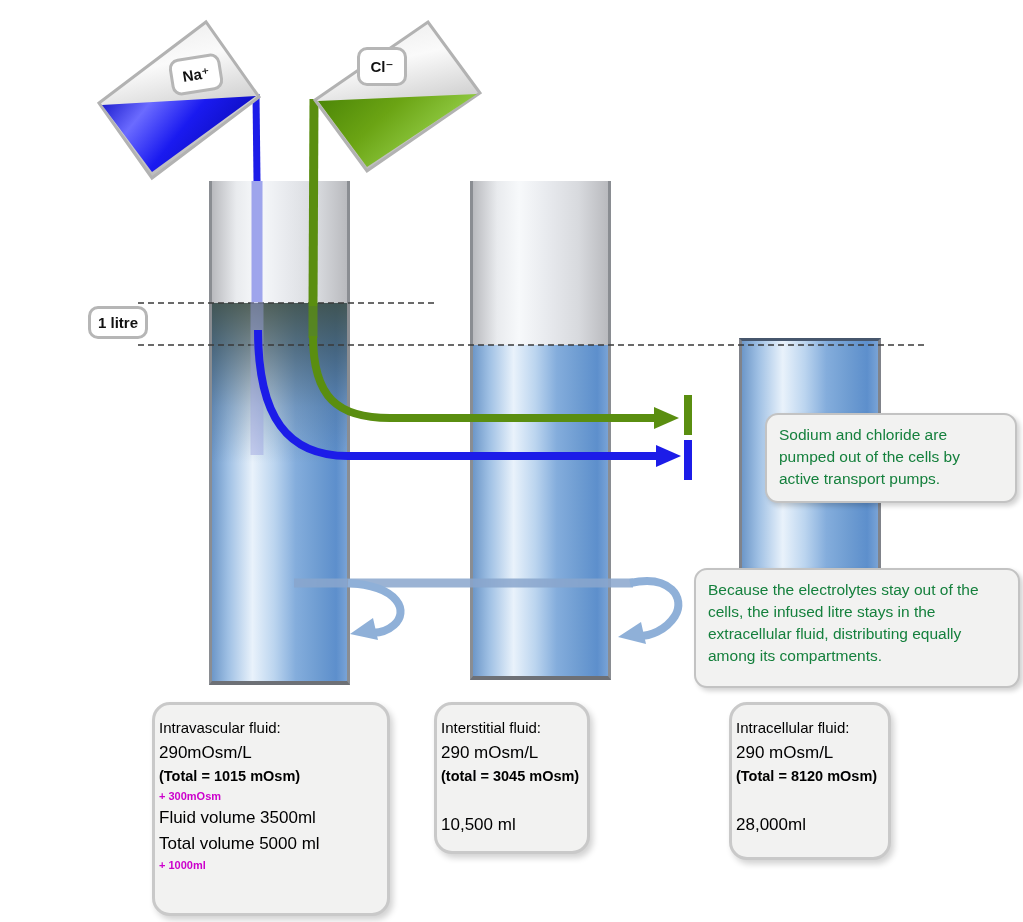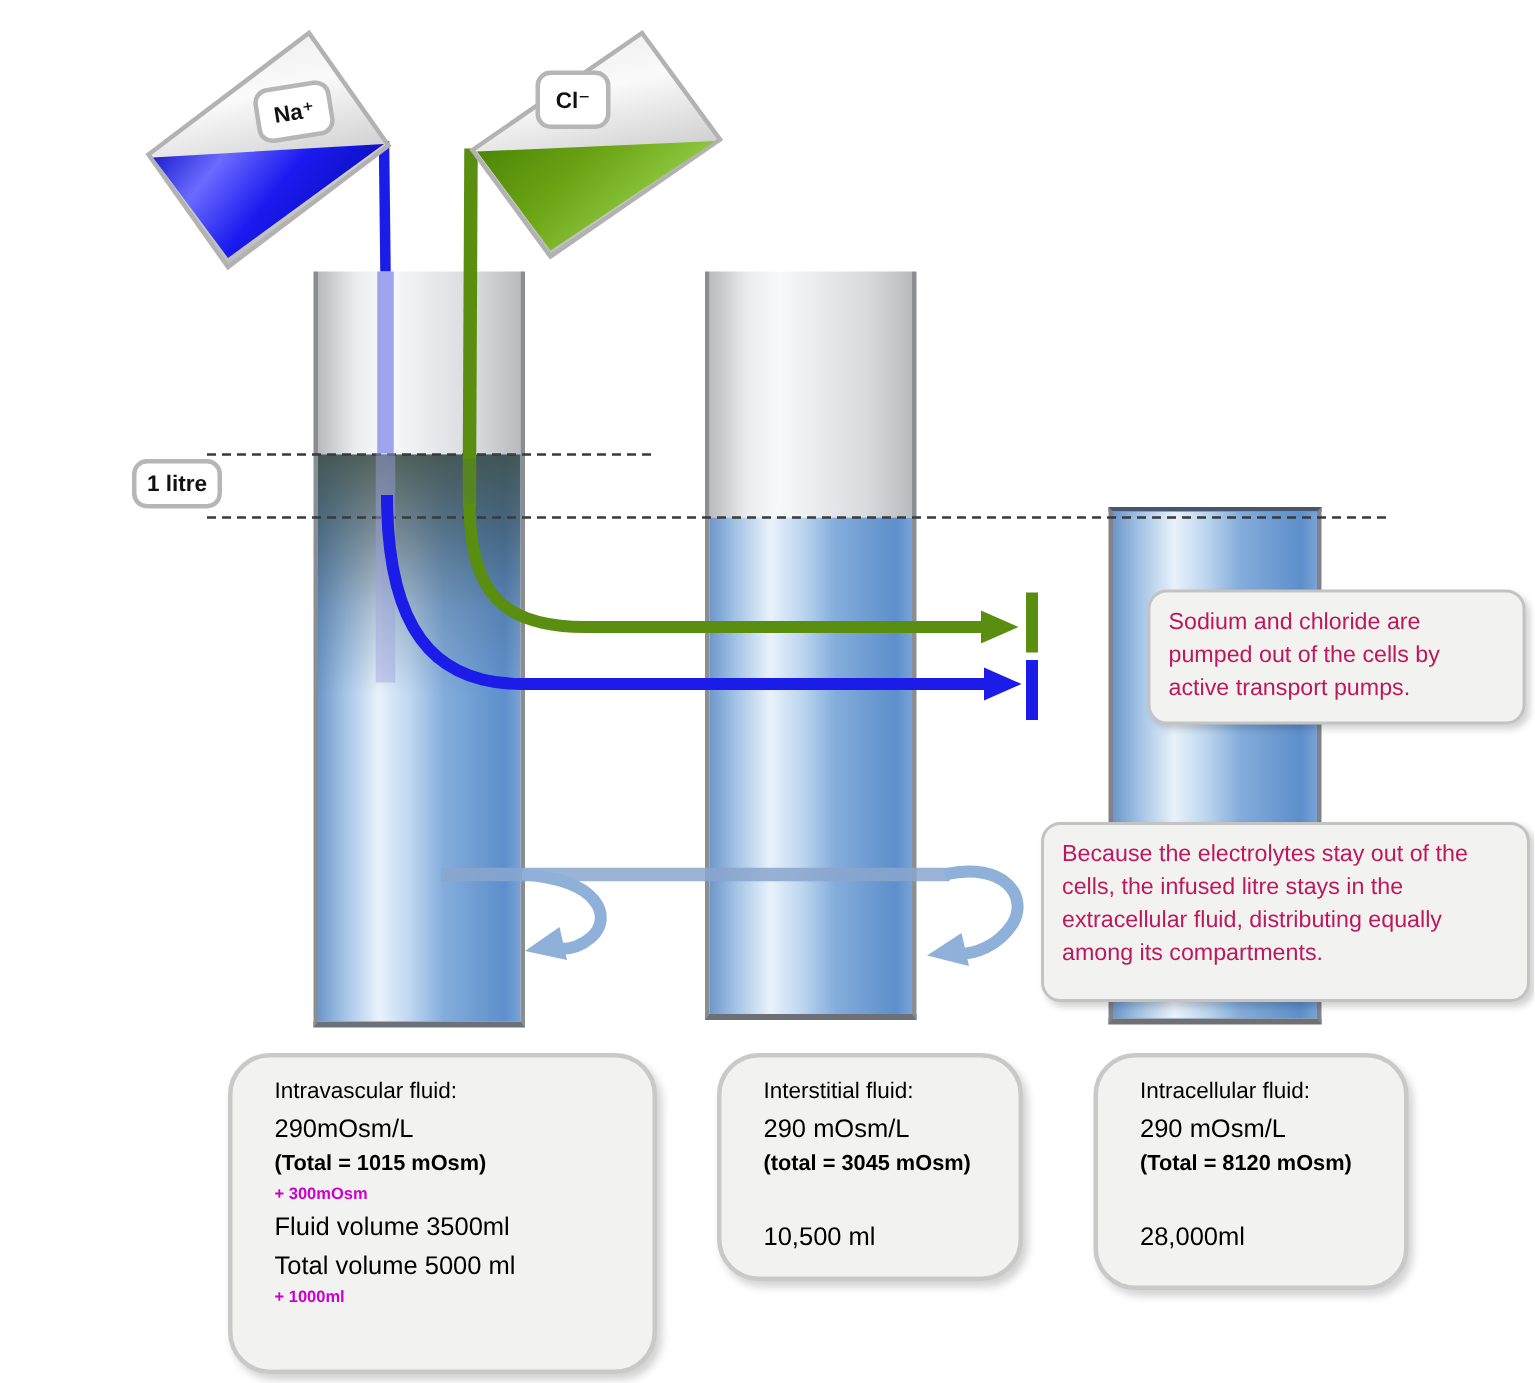--- a/index.html
+++ b/index.html
@@ -19,24 +19,24 @@
     background:linear-gradient(to bottom,rgba(58,74,64,0.85) 0%,rgba(54,76,84,0.62) 30%,rgba(66,96,124,0.30) 65%,rgba(90,130,170,0) 100%);}
   .cyl3{border:3px solid #80838a;border-top:3px solid #46566c;border-bottom:4px solid #6d7076;
     background:linear-gradient(to right,#6d97c8 0%,#9fc0e4 12%,#e9f2fb 30%,#bcd5ef 46%,#84addc 62%,#6f9dd2 78%,#5d8fcc 92%,#79a3d6 100%);}
   
   .overlay{position:absolute;left:0;top:0;z-index:2;pointer-events:none;}
   
   .chip{position:absolute;z-index:3;background:#ffffff;border:3px solid #b6b6b6;border-radius:10px;
     font-weight:bold;font-size:15px;display:flex;align-items:center;justify-content:center;}
   
   .note{position:absolute;z-index:3;background:#f2f2f1;border:2.5px solid #c3c3c3;border-radius:13px;
-    box-shadow:3px 3px 5px rgba(0,0,0,0.18);font-size:15.5px;line-height:1.42;padding:9px 12px;color:#be185d;}
+    box-shadow:3px 3px 5px rgba(0,0,0,0.18);font-size:15.5px;line-height:1.42;padding:9px 12px;color:#15803d;margin-top:20px;}
   
-  .info{position:absolute;z-index:3;background:#f2f2f1;border:3px solid #c9c9c9;border-radius:28px;
-    box-shadow:3px 4px 6px rgba(0,0,0,0.18);padding:12px 28px;color:#000;}
+  .info{position:absolute;z-index:3;background:#f2f2f1;border:3px solid #c9c9c9;border-radius:18px;
+    box-shadow:3px 4px 6px rgba(0,0,0,0.18);padding:12px 4px;color:#000;}
   .info .t-normal{font-size:15px;line-height:1.5;}
   .info .t-bold{font-size:17px;font-weight:normal;line-height:1.55;}
   .info .t-small{font-size:14.5px;font-weight:bold;line-height:1.5;}
   .info .t-magenta{font-size:11px;font-weight:bold;line-height:1.55;color:#cc00cc;}
   .info .gap{height:24px;}
 </style>
 </head>
 <body>
 
 <div class="stage">
@@ -127,21 +127,21 @@
   <div class="info" style="left:152px;top:702px;width:224px;height:184px;">
     <div class="t-normal">Intravascular fluid:</div>
     <div class="t-bold">290mOsm/L</div>
     <div class="t-small">(Total = 1015 mOsm)</div>
     <div class="t-magenta">+ 300mOsm</div>
     <div class="t-bold">Fluid volume 3500ml</div>
     <div class="t-bold">Total volume 5000 ml</div>
     <div class="t-magenta">+ 1000ml</div>
   </div>
 
-  <div class="info" style="left:478px;top:702px;width:142px;height:122px;">
+  <div class="info" style="left:434px;top:702px;width:142px;height:122px;">
     <div class="t-normal">Interstitial fluid:</div>
     <div class="t-bold">290 mOsm/L</div>
     <div class="t-small">(total = 3045 mOsm)</div>
     <div class="gap"></div>
     <div class="t-bold">10,500 ml</div>
   </div>
 
   <div class="info" style="left:729px;top:702px;width:148px;height:128px;">
     <div class="t-normal">Intracellular fluid:</div>
     <div class="t-bold">290 mOsm/L</div>

